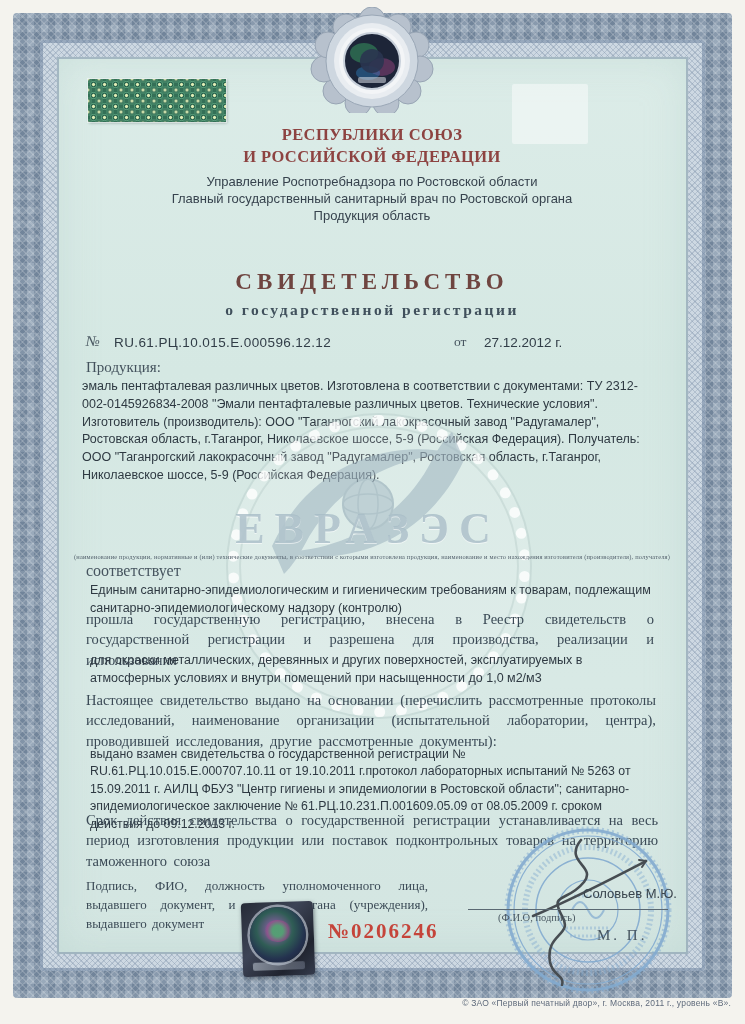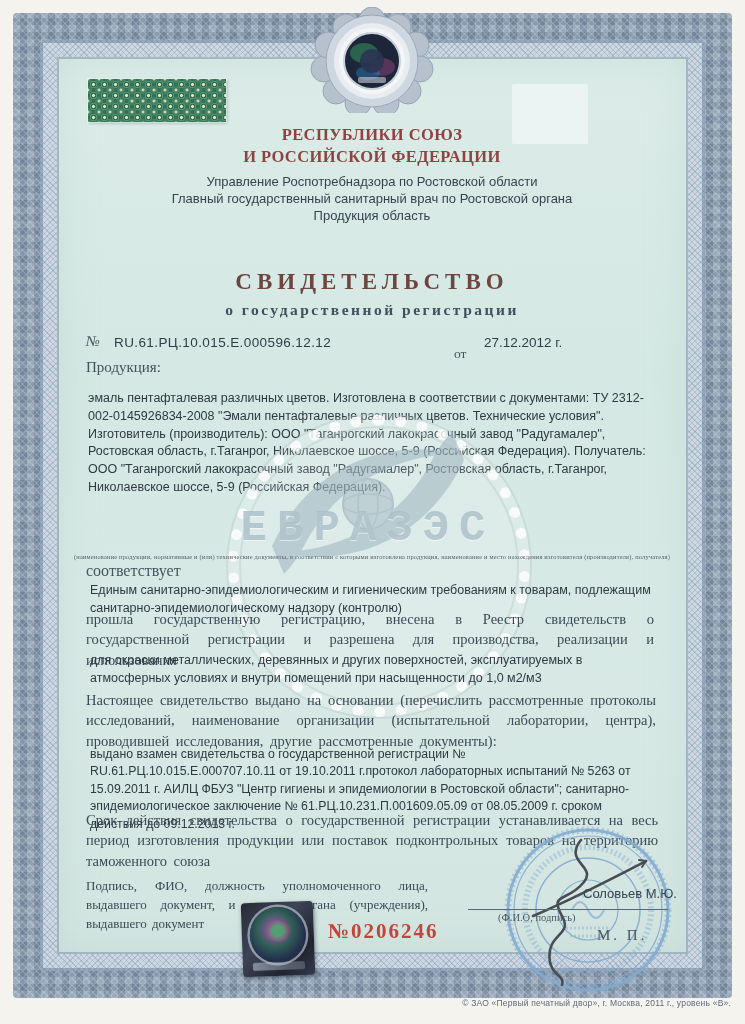--- a/index.html
+++ b/index.html
@@ -37,47 +37,47 @@
     background:rgba(255,255,255,.45);border-radius:2px;}
 
   .rosette{position:absolute;left:306px;top:7px;width:132px;height:106px;}
 
   
   .wm-ring{position:absolute;left:228px;top:415px;width:280px;height:280px;border-radius:50%;
     border:11px dotted rgba(255,255,255,.78);background:rgba(255,255,255,.16);
     box-shadow:0 0 0 2px rgba(185,205,202,.45), inset 0 0 0 2px rgba(185,205,202,.45);}
   .wm-swoosh{position:absolute;left:262px;top:428px;width:212px;height:150px;opacity:.55;}
   .wm-text{position:absolute;left:130px;top:503px;width:476px;text-align:center;
-    font-family:Liberation Mono, monospace;font-weight:bold;font-size:44px;letter-spacing:10px;
+    font-family:Liberation Serif, serif;font-weight:bold;font-size:44px;letter-spacing:10px;
     color:rgba(166,188,197,.8);text-shadow:0 1px 0 rgba(255,255,255,.55);}
 
   
   .hdr{position:absolute;left:72px;top:124px;width:600px;text-align:center;}
   .hdr .union{font-weight:bold;font-size:16.5px;line-height:1.32;color:#8d4341;letter-spacing:.4px;}
   .hdr .auth{margin-top:5px;font-family:"Liberation Sans",sans-serif;font-size:13px;line-height:1.34;color:#37434e;}
   .cap{position:absolute;font-size:7px;color:#56636f;letter-spacing:.2px;text-align:center;}
   .cap1{left:72px;top:250px;width:600px;}
   .cap2{left:70px;top:553px;width:604px;font-size:6.4px;}
   .title{position:absolute;left:72px;top:269px;width:600px;text-align:center;
     font-weight:bold;font-size:23px;letter-spacing:5px;color:#6f4540;}
   .subtitle{position:absolute;left:72px;top:301px;width:600px;text-align:center;
     font-weight:bold;font-size:15.5px;letter-spacing:2.5px;color:#40505c;}
 
   .numrow{position:absolute;left:86px;top:333px;width:572px;height:20px;}
   .numrow .no{position:absolute;left:0;top:0;font-style:italic;font-size:15px;color:#4a5862;}
   .numrow .num{position:absolute;left:28px;top:2px;font-family:"Liberation Sans",sans-serif;font-size:13.5px;color:#313d47;letter-spacing:.4px;}
-  .numrow .ot{position:absolute;left:368px;top:13px;font-size:13.5px;color:#46545f;}
+  .numrow .ot{position:absolute;left:368px;top:1px;font-size:13.5px;color:#46545f;}
   .numrow .date{position:absolute;left:398px;top:2px;font-family:"Liberation Sans",sans-serif;font-size:13.5px;color:#313d47;}
 
   .lbl-serif{font-size:15px;color:#44525d;}
   .p-sans{font-family:"Liberation Sans",sans-serif;font-size:12.5px;line-height:1.42;color:#2e3942;}
   .p-serif{font-size:14.5px;line-height:1.4;color:#3b4a56;text-align:justify;word-spacing:3px;}
 
   .prod-label{position:absolute;left:86px;top:359px;}
-  .prod-text{position:absolute;left:88px;top:378px;width:566px;margin-top:12px;}
+  .prod-text{position:absolute;left:82px;top:378px;width:566px;}
   .sootv{position:absolute;left:86px;top:562px;font-size:16px;color:#46545f;}
   .compl{position:absolute;left:90px;top:582px;width:562px;}
   .reg-lead{position:absolute;left:86px;top:609px;width:568px;}
   .usage{position:absolute;left:90px;top:652px;width:556px;}
   .basis-lead{position:absolute;left:86px;top:690px;width:570px;}
   .basis-text{position:absolute;left:90px;top:746px;width:562px;font-size:12.3px;}
   .validity{position:absolute;left:86px;top:810px;width:572px;}
   .sign-label{position:absolute;left:86px;top:877px;width:342px;font-size:13px;line-height:1.45;color:#3b4a56;text-align:justify;word-spacing:2px;}
 
   

